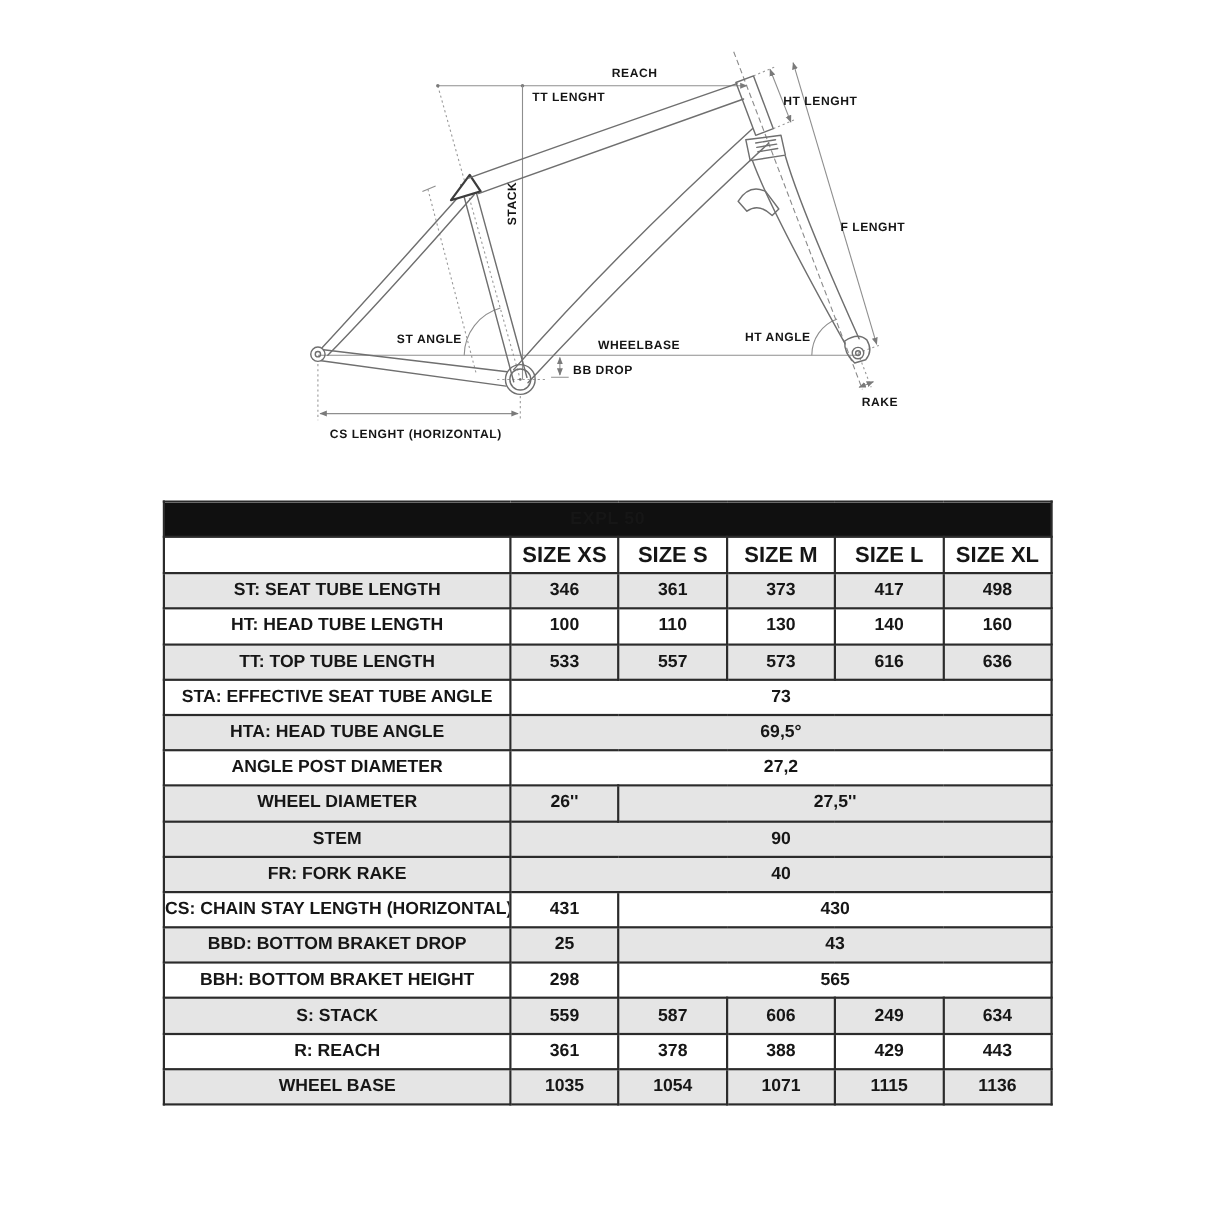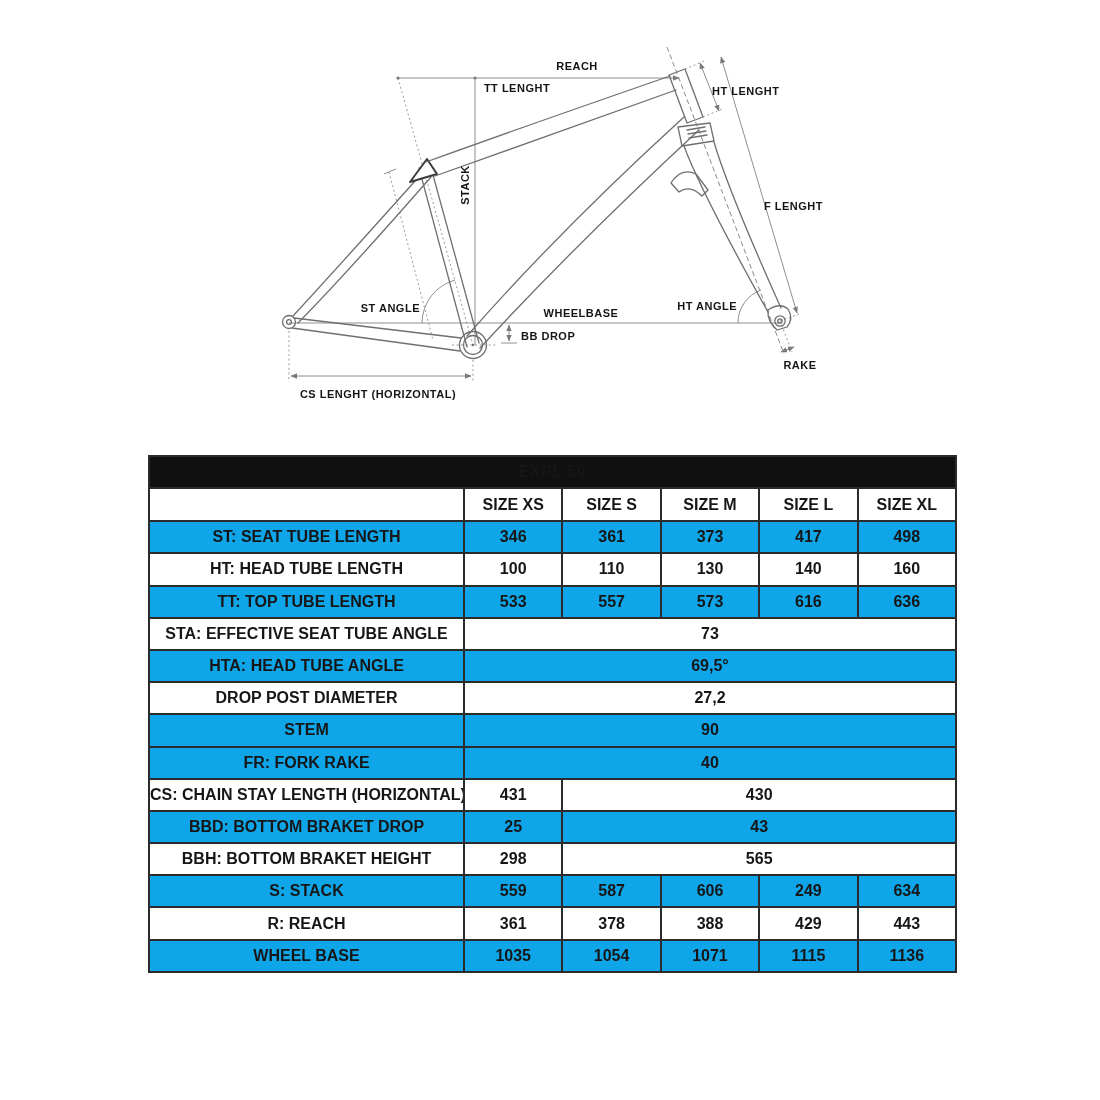--- a/index.html
+++ b/index.html
@@ -12,24 +12,24 @@
   .dim { stroke:#8e8e8e; stroke-width:1; fill:none; }
   .dot { stroke:#9a9a9a; stroke-width:1; fill:none; stroke-dasharray:2,2.6; }
   .axis { stroke:#8a8a8a; stroke-width:1; fill:none; stroke-dasharray:5,3; }
   .dl { font-family:"Liberation Sans",sans-serif; font-size:11px; font-weight:700; fill:#151515; letter-spacing:0.5px; }
 
   table.spec { position:absolute; left:148px; top:455px; width:807px;
                border-collapse:collapse; table-layout:fixed; }
   table.spec td { border:2px solid #2b2b2b; height:30.2px; padding:0;
                   text-align:center; font-weight:700; font-size:16px; color:#161616;
                   line-height:1; overflow:hidden; white-space:nowrap; }
-  tr.shaded td { background:#0ea5e9; }
+  tr.shaded td { background:#e5e5e5; }
   td.title { background:#101010; color:#ffffff; font-size:19px; height:31px;
              border-color:#101010; letter-spacing:0.6px; }
-  tr.sizes td { font-size:16px; height:31px;margin-left:37px; }
+  tr.sizes td { font-size:20px; height:31px;margin-left:37px; }
   td.label { text-align:left; padding-left:7px; font-weight:400; font-size:14px; }
   td.label b { font-weight:700; }
   td.shift { padding-right:98px; }
 </style>
 </head>
 <body>
 
 <div class="page">
 
   <svg class="diagram" width="1100" height="445" viewBox="0 0 1100 445">
@@ -183,22 +183,27 @@
         </tr>
         <tr>
           <td class="label"><b>STA: </b>EFFECTIVE SEAT TUBE ANGLE</td>
           <td colspan="5">73</td>
         </tr>
         <tr class="shaded">
           <td class="label"><b>HTA: </b>HEAD TUBE ANGLE</td>
           <td colspan="5">69,5°</td>
         </tr>
         <tr>
-          <td class="label"><b>DROP POST DIAMETER</b></td>
+          <td class="label"><b>ANGLE POST DIAMETER</b></td>
           <td colspan="5">27,2</td>
+        </tr>
+        <tr class="shaded">
+          <td class="label"><b>WHEEL DIAMETER</b></td>
+          <td>26''</td>
+          <td colspan="4" class="shift">27,5''</td>
         </tr>
         <tr class="shaded">
           <td class="label"><b>STEM</b></td>
           <td colspan="5">90</td>
         </tr>
         <tr class="shaded">
           <td class="label"><b>FR: </b>FORK RAKE</td>
           <td colspan="5">40</td>
         </tr>
         <tr>

